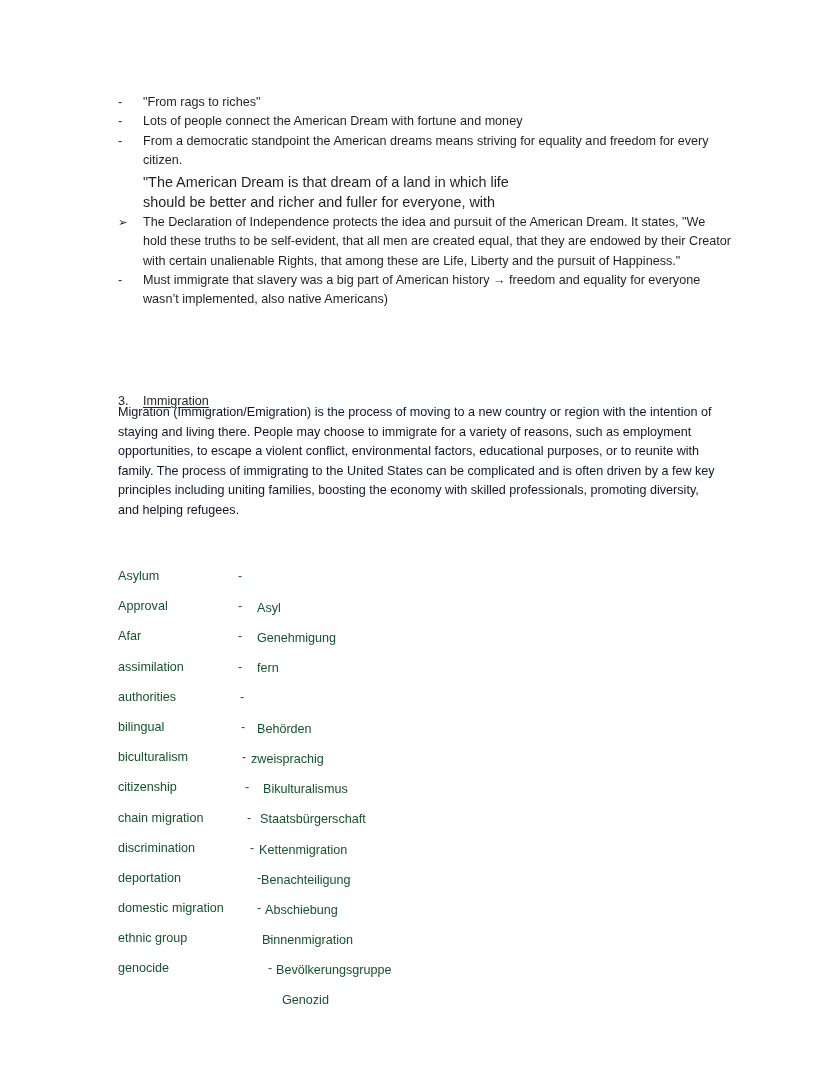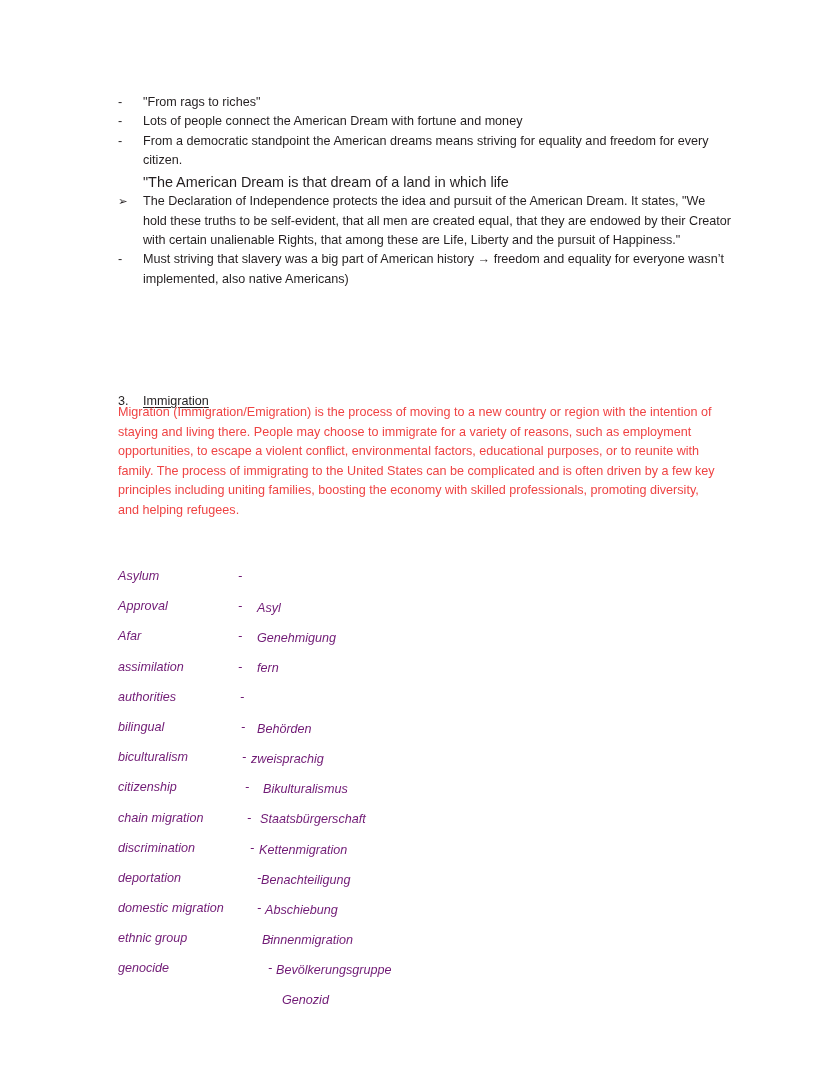--- a/index.html
+++ b/index.html
@@ -86,39 +86,38 @@
   }
 
   
   .body-paragraph {
     position: absolute;
     left: 118px;
     top: 403px;
     width: 604px;
     font-size: 12.6px;
     line-height: 19.6px;
-    color: #ef4444;
+    color: #0f172a;
     text-align: left;
   }
 
   
   .vocab-list {
     position: absolute;
     left: 118px;
     top: 561px;
     width: 600px;
   }
   .vocab-row {
     position: relative;
     height: 30.2px;
     font-size: 12.6px;
     line-height: 30.2px;
-    color: #701a75;
+    color: #14532d;
     white-space: pre;
-    font-style: italic;
   }
   .vocab-term {
     position: absolute;
     left: 0;
     top: 0;
   }
   .vocab-sep {
     position: absolute;
     top: 0;
   }
@@ -145,30 +144,31 @@
       <span class="bullet-text">Lots of people connect the American Dream with fortune and money</span>
     </div>
 
     <div class="bullet-row">
       <span class="bullet-mark">-</span>
       <span class="bullet-text">From a democratic standpoint the American dreams means striving for equality and freedom for every citizen.</span>
     </div>
 
     <div class="quote-block">
       <div class="quote-line">"The American Dream is that dream of a land in which life</div>
+      <div class="quote-line">should be better and richer and fuller for everyone, with</div>
     </div>
 
     <div class="bullet-row">
       <span class="bullet-mark arrow">➢</span>
       <span class="bullet-text">The Declaration of Independence protects the idea and pursuit of the American Dream. It states, "We hold these truths to be self-evident, that all men are created equal, that they are endowed by their Creator with certain unalienable Rights, that among these are Life, Liberty and the pursuit of Happiness."</span>
     </div>
 
     <div class="bullet-row">
       <span class="bullet-mark">-</span>
-      <span class="bullet-text">Must striving that slavery was a big part of American history → freedom and equality for everyone wasn’t implemented, also native Americans)</span>
+      <span class="bullet-text">Must immigrate that slavery was a big part of American history → freedom and equality for everyone wasn’t implemented, also native Americans)</span>
     </div>
 
   </div>
 
   <div class="numbered-heading">
     <span class="num">3.</span>
     <span class="heading-text">Immigration</span>
   </div>
 
   <div class="body-paragraph">Migration (Immigration/Emigration) is the process of moving to a new country or region with the intention of staying and living there. People may choose to immigrate for a variety of reasons, such as employment opportunities, to escape a violent conflict, environmental factors, educational purposes, or to reunite with family. The process of immigrating to the United States can be complicated and is often driven by a few key principles including uniting families, boosting the economy with skilled professionals, promoting diversity, and helping refugees.</div>

